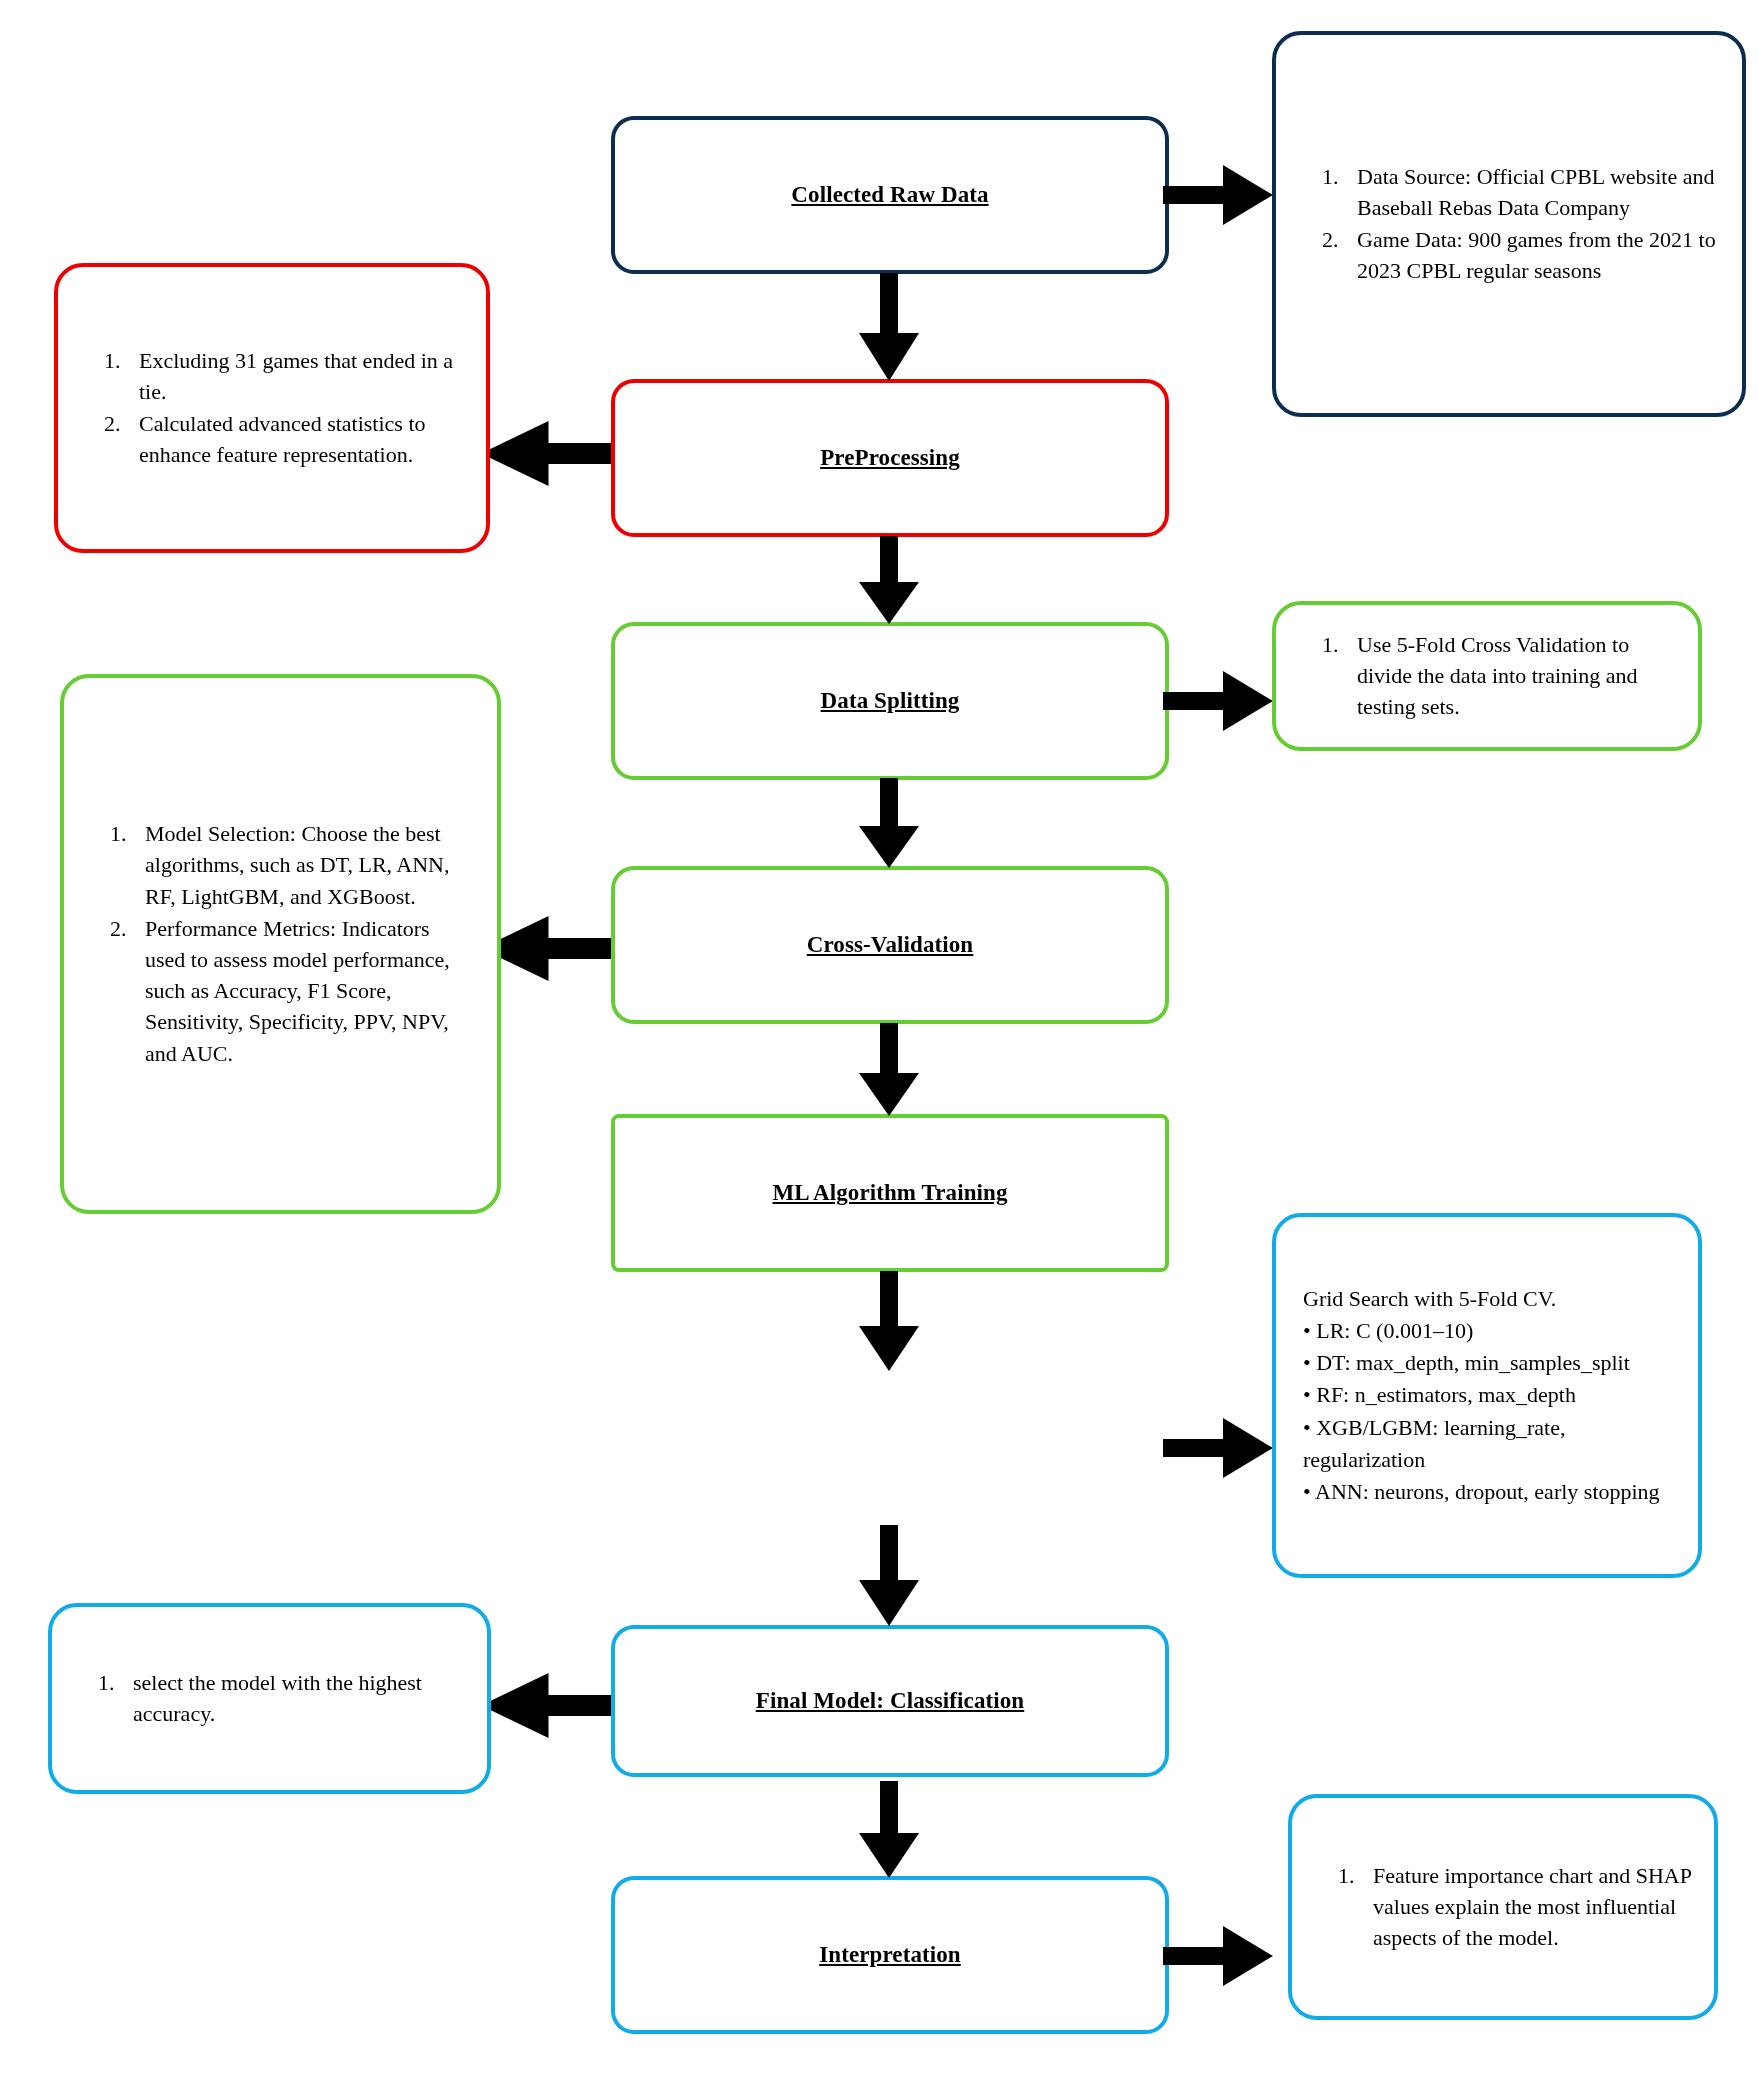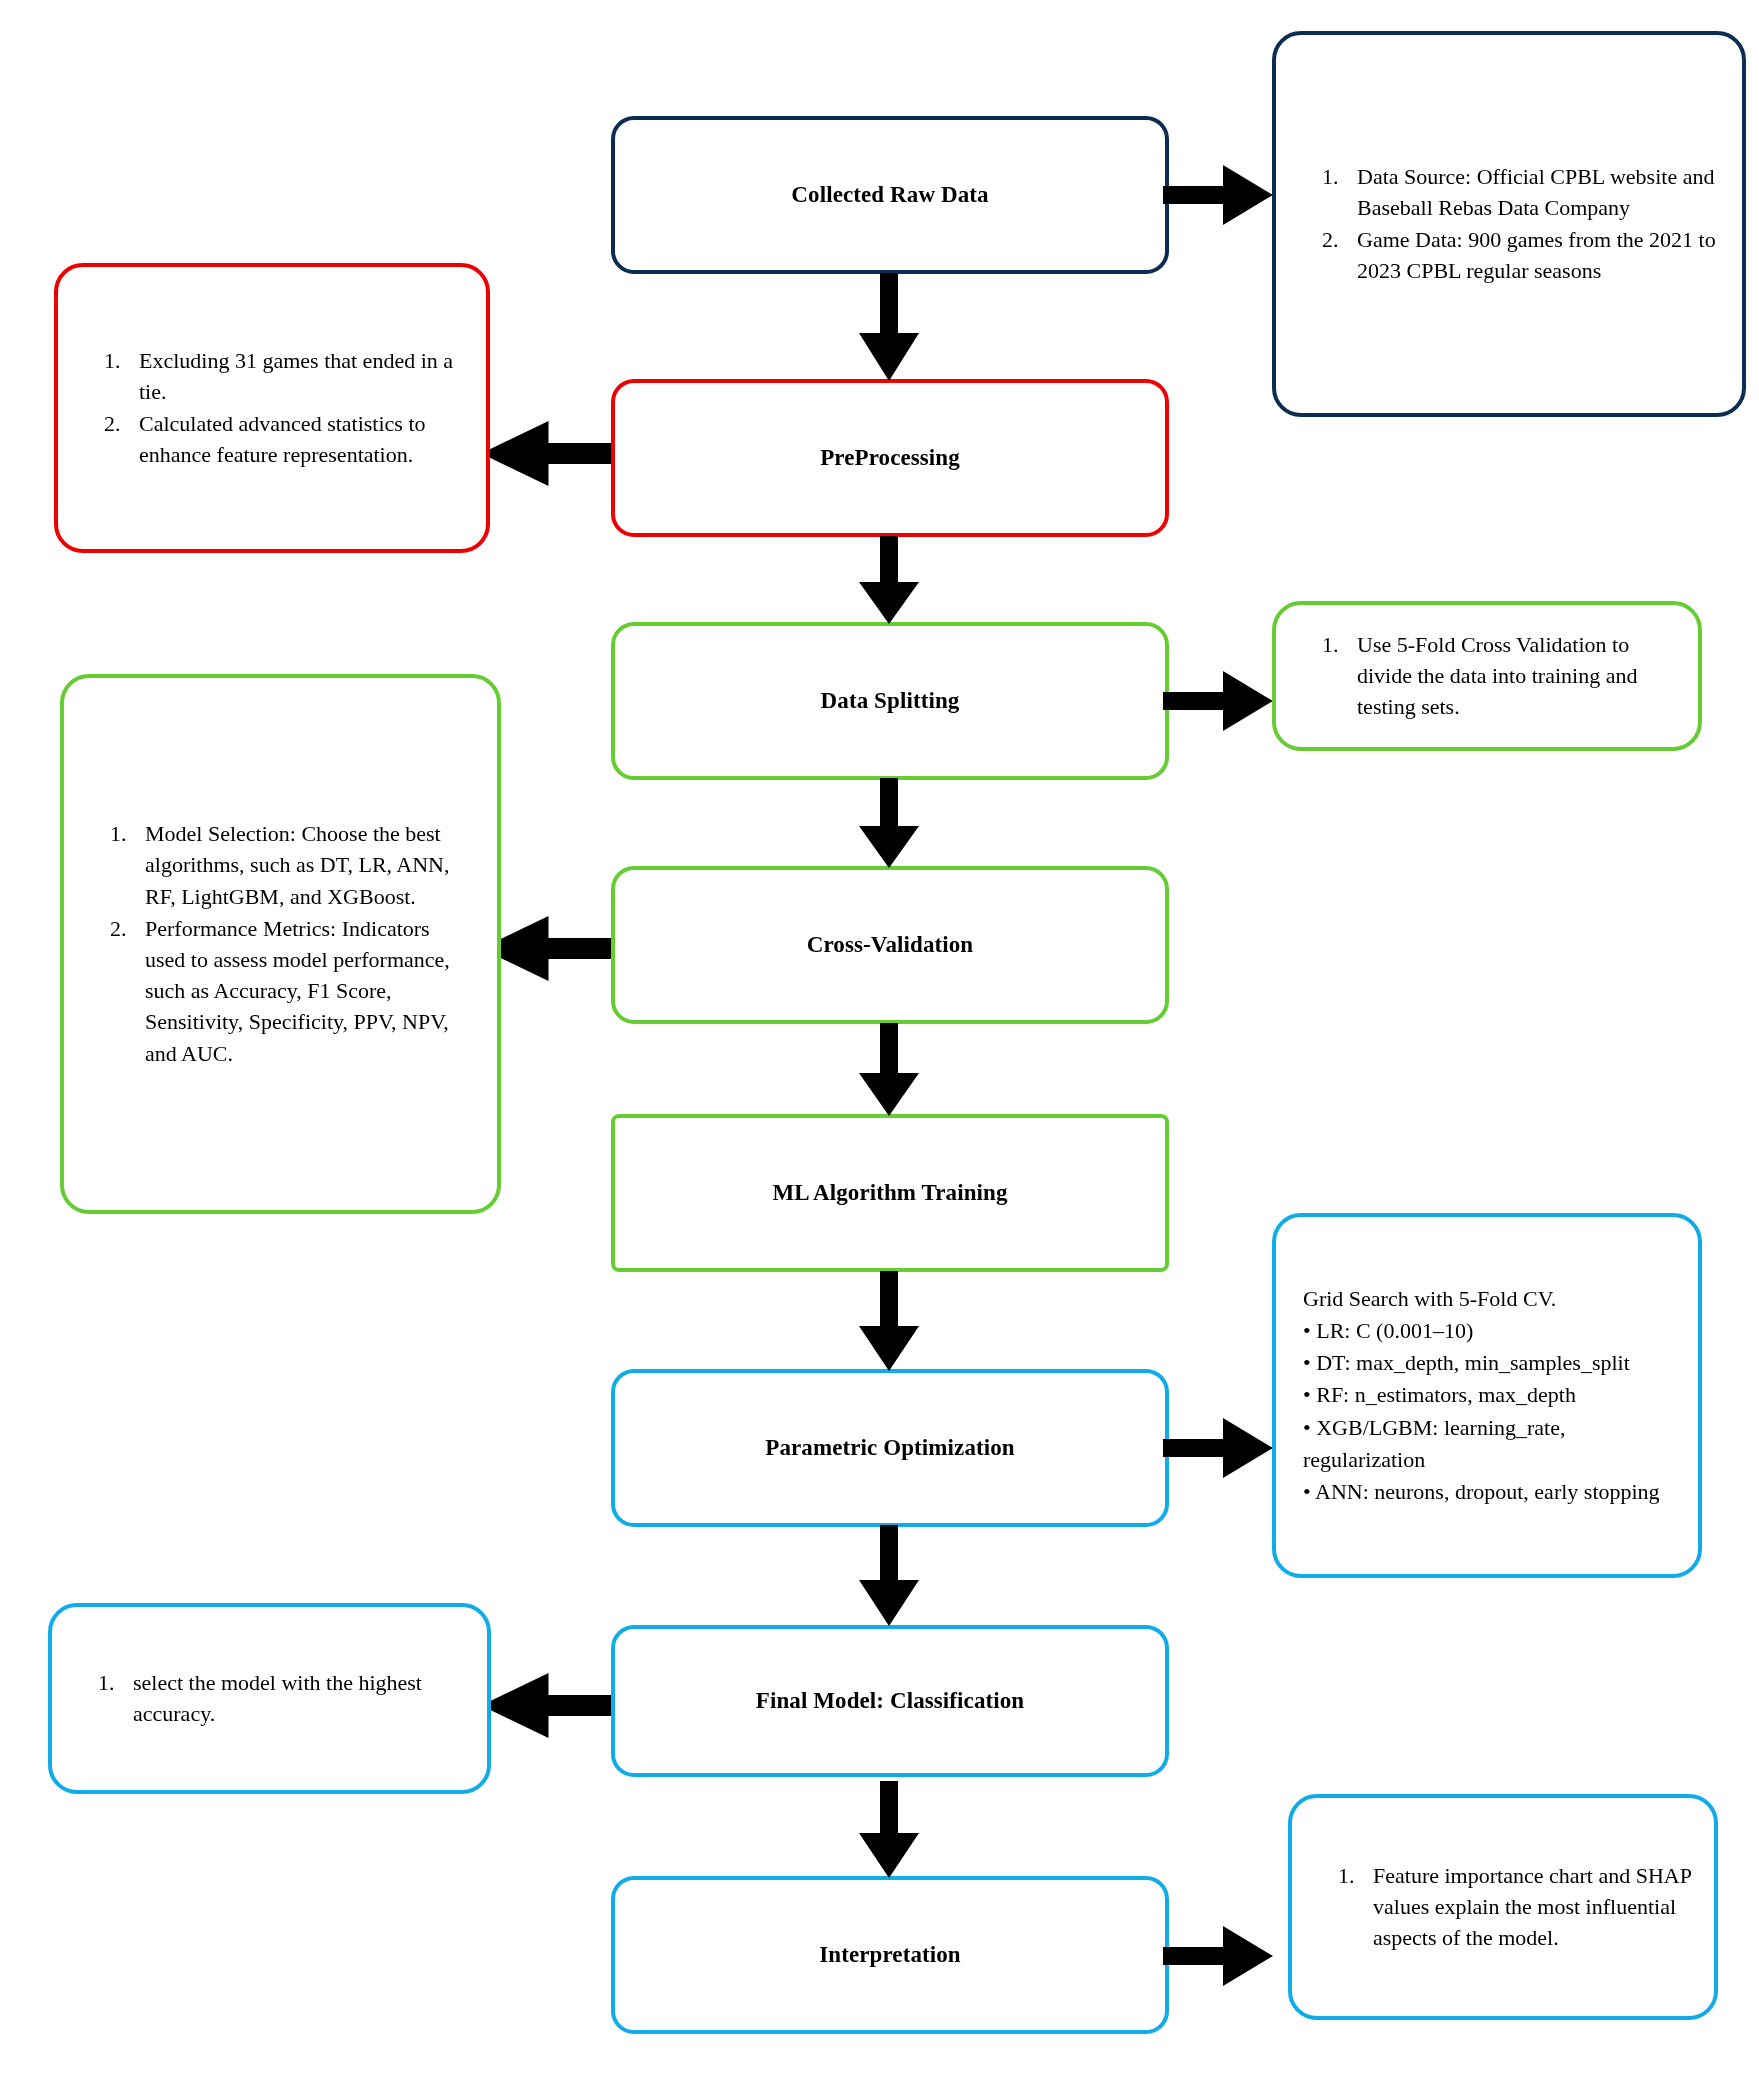--- a/index.html
+++ b/index.html
@@ -24,20 +24,21 @@
     align-items: center;
     justify-content: center;
     text-align: center;
   }
   .node-label {
     font-weight: bold;
     font-size: 23px;
     color: #000000;
     line-height: 1.2;
     letter-spacing: 0.1px;
+    text-decoration: underline;
   }
   
   .main-box {
     border-width: 4.5px;
     border-radius: 23px;
   }
   
   .ann-box {
     position: absolute;
     box-sizing: border-box;
@@ -98,23 +99,20 @@
   </div>
 
   <div class="node main-box" style="left: 611px; top: 866px; width: 558px; height: 158px; border-color: rgb(102, 204, 51);">
     <span class="node-label">Cross-Validation</span>
   </div>
 
   <div class="node main-box" style="left: 611px; top: 1114px; width: 558px; height: 158px; border-color: rgb(102, 204, 51); border-radius: 8px;">
     <span class="node-label">ML Algorithm Training</span>
   </div>
 
-  <div class="node main-box" style="left: 611px; top: 1369px; width: 558px; height: 158px; border-color: rgb(17, 172, 232);">
-    <span class="node-label">Parametric Optimization</span>
-  </div>
 
   <div class="node main-box" style="left: 611px; top: 1625px; width: 558px; height: 152px; border-color: rgb(17, 172, 232);">
     <span class="node-label">Final Model: Classification</span>
   </div>
 
   <div class="node main-box" style="left: 611px; top: 1876px; width: 558px; height: 158px; border-color: rgb(17, 172, 232);">
     <span class="node-label">Interpretation</span>
   </div>
 
   <div class="arrow" style="left:859px; top:273px; width:60px; height:108px;">

